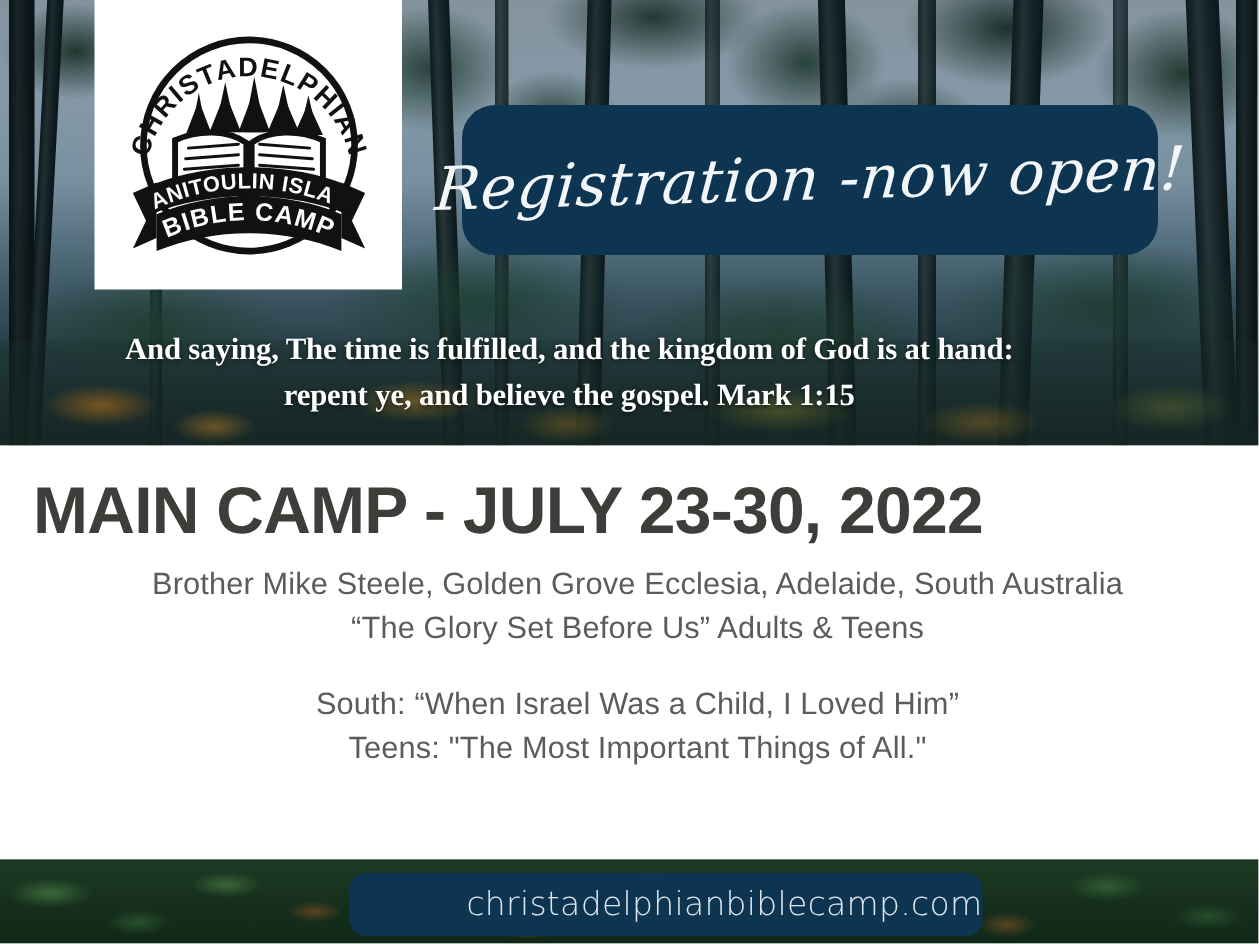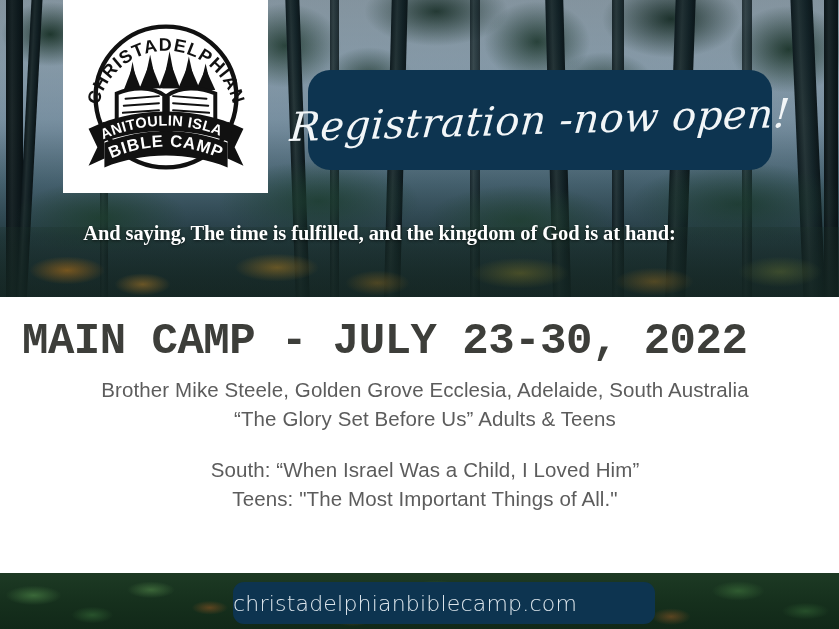--- a/index.html
+++ b/index.html
@@ -102,21 +102,21 @@
     letter-spacing:-.1px;
     text-shadow:0 1px 3px rgba(0,0,0,.55);
     padding:0 16px;
   }
 
   
   .content { position:absolute; left:0; top:297px; width:839px; height:276px; background:#fff; }
 
   .main-heading {
     position:absolute; left:22px; top:18px;
-    font-family:Liberation Mono, monospace;
+    font-family:Liberation Sans, sans-serif;
     font-weight:bold;
     font-size:44px;
     line-height:52px;
     color:#3d3e3a;
     letter-spacing:-0.5px;
   }
 
   .speakers { position:absolute; left:20px; top:78px; width:810px; }
   .spk-block { margin-bottom:22px; }
   .spk-line {
@@ -149,21 +149,21 @@
       radial-gradient(ellipse 32px 12px at 61% 72%, rgba(44,88,48,.85) 0%, rgba(44,88,48,0) 70%),
       radial-gradient(ellipse 40px 14px at 72% 38%, rgba(66,114,62,.8) 0%, rgba(66,114,62,0) 70%),
       radial-gradient(ellipse 28px 12px at 80% 78%, rgba(160,92,38,.5) 0%, rgba(160,92,38,0) 70%),
       radial-gradient(ellipse 38px 14px at 88% 32%, rgba(52,98,52,.85) 0%, rgba(52,98,52,0) 70%),
       radial-gradient(ellipse 34px 12px at 96% 68%, rgba(40,82,44,.9) 0%, rgba(40,82,44,0) 70%),
       linear-gradient(180deg,#1d3a24 0%,#16301d 50%,#112818 100%);
   }
   .url-pill {
     position:absolute; left:233px; top:9px; width:422px; height:42px;
     background:#0d3450; border-radius:11px;
-    display:flex; align-items:center; justify-content:flex-start;
+    display:flex; align-items:center; justify-content:flex-end;
   }
   .url-text {
     color:#dde6ec;
     font-family:"DejaVu Sans", sans-serif;
     font-size:22px;
     font-weight:300;
     letter-spacing:.2px;
   }
 </style>
 </head>
@@ -250,20 +250,21 @@
       </g>
     </svg>
   </div>
 
   <div class="reg-banner">
     <span class="reg-text">Registration -now open!</span>
   </div>
 
   <div class="verse">
     <div>And saying, The time is fulfilled, and the kingdom of God is at hand:</div>
+    <div>repent ye, and believe the gospel. Mark 1:15</div>
   </div>
 
   <div class="content">
     <div class="main-heading">MAIN CAMP - JULY 23-30, 2022</div>
 
     <div class="speakers">
 
       <div class="spk-block">
         <div class="spk-line">Brother Mike Steele, Golden Grove Ecclesia,  Adelaide, South Australia</div>
         <div class="spk-line">“The Glory Set Before Us”  Adults &amp; Teens</div>

